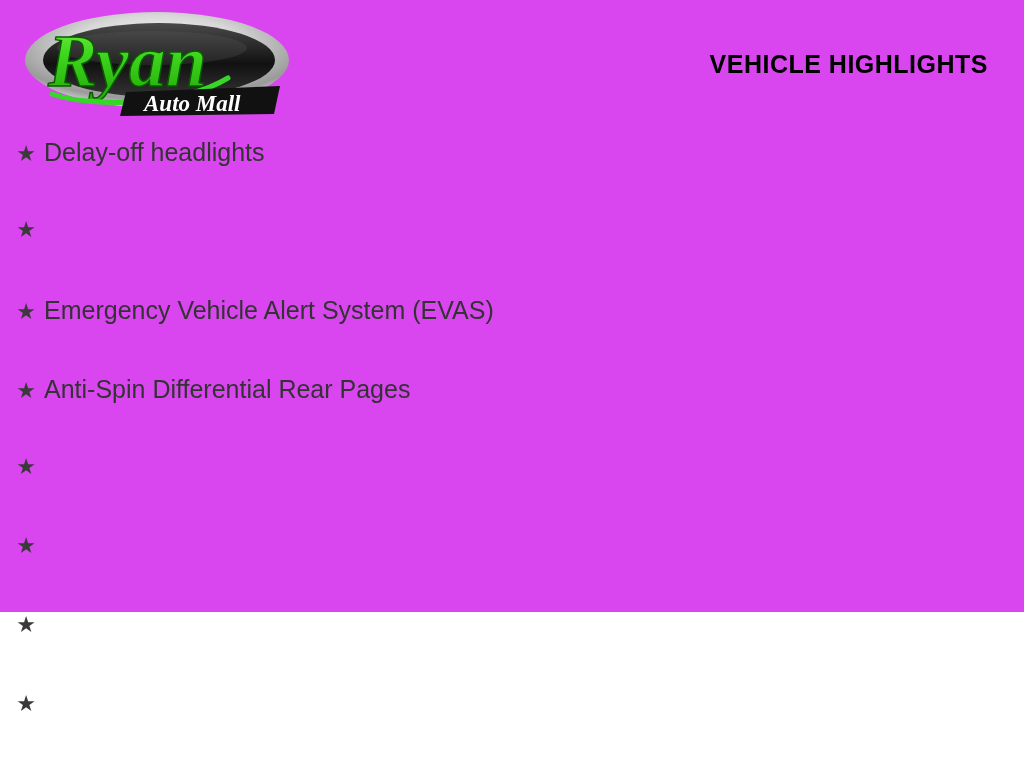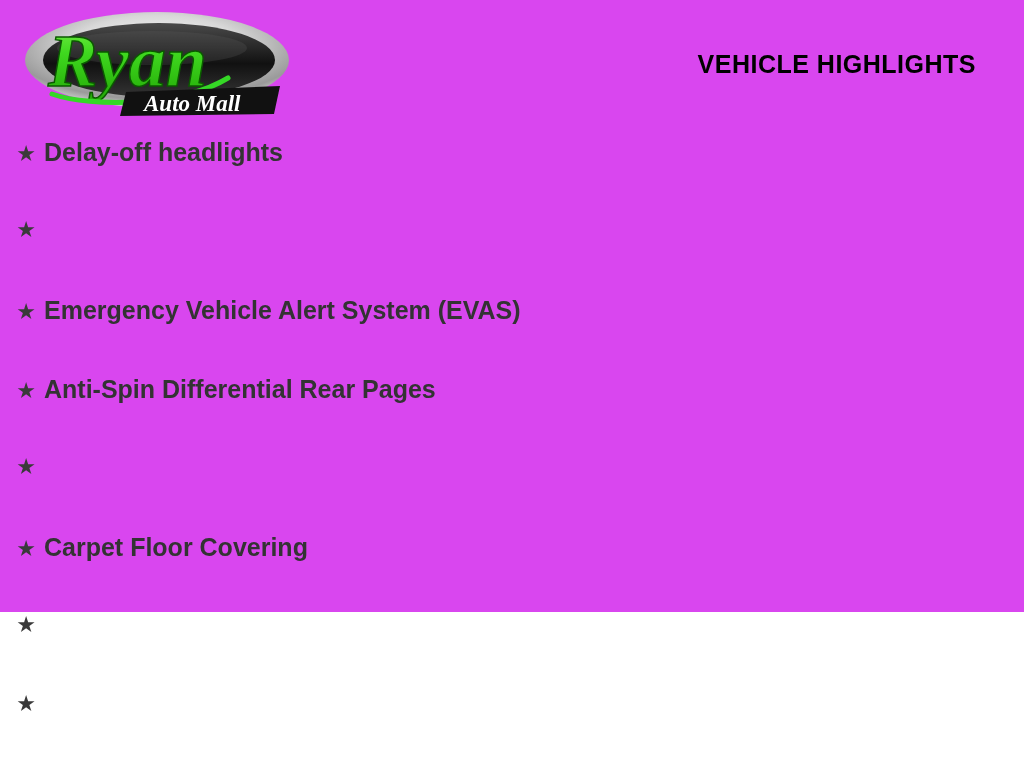--- a/index.html
+++ b/index.html
@@ -30,21 +30,21 @@
     left: 22px;
     top: 8px;
     width: 270px;
     height: 112px;
   }
   .logo svg {
     display: block;
   }
   .header-title {
     position: absolute;
-    right: 48px;
+    right: 36px;
     top: 50px;
     font-size: 25px;
     font-weight: bold;
     color: #000000;
     letter-spacing: 0.5px;
     white-space: nowrap;
     margin-left: 7px;
   }
 
   
@@ -67,21 +67,20 @@
     text-align: center;
     font-size: 22px;
     color: #3a3a3a;
     line-height: 1;
   }
   .hl-text {
     font-size: 25px;
     color: #333333;
     line-height: 1;
     white-space: nowrap;
-    font-weight: bold;
   }
 </style>
 </head>
 <body>
 
 <div class="page">
 
   <div class="header">
 
     <div class="logo">
@@ -143,21 +142,20 @@
       <span class="hl-bullet">★</span>
       <span class="hl-text">Anti-Spin Differential Rear Pages</span>
     </div>
 
     <div class="hl-item">
       <span class="hl-bullet">★</span>
     </div>
 
     <div class="hl-item">
       <span class="hl-bullet">★</span>
-      <span class="hl-text">Carpet Floor Covering</span>
     </div>
 
     <div class="hl-item">
       <span class="hl-bullet">★</span>
     </div>
 
     <div class="hl-item">
       <span class="hl-bullet">★</span>
     </div>
 

